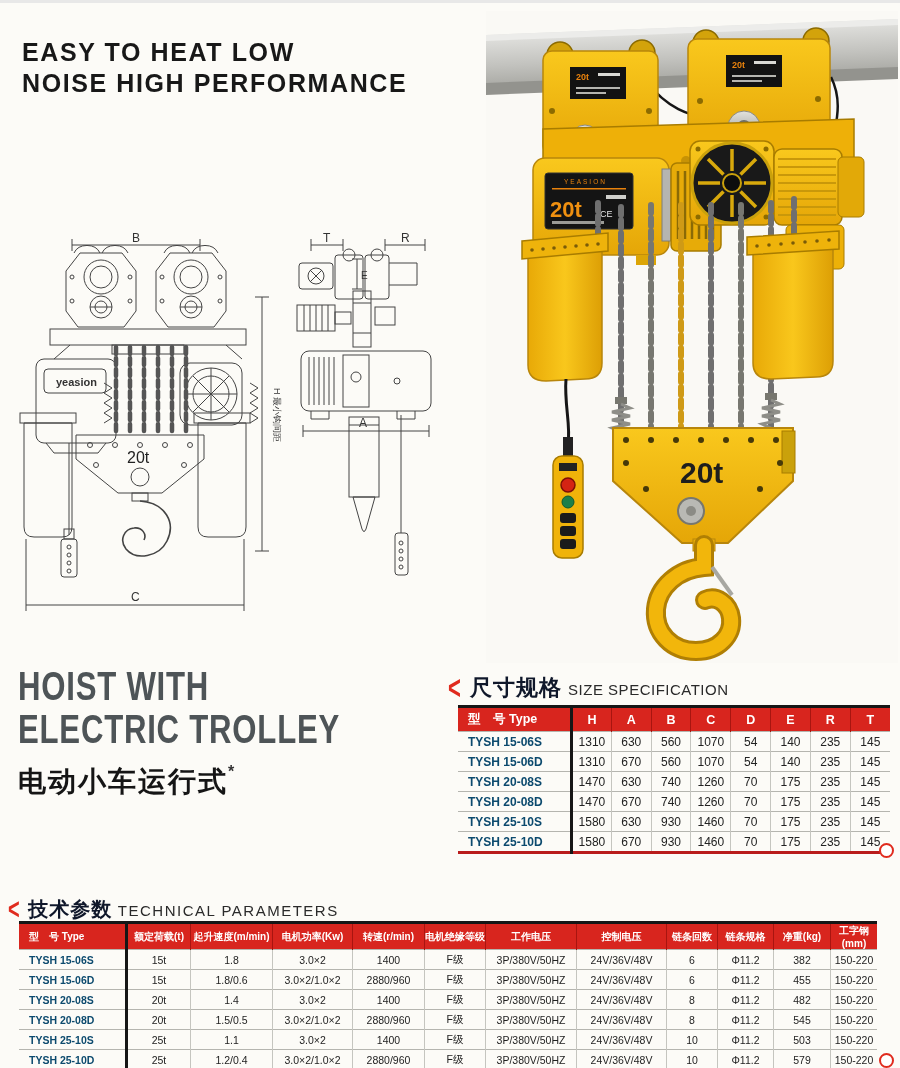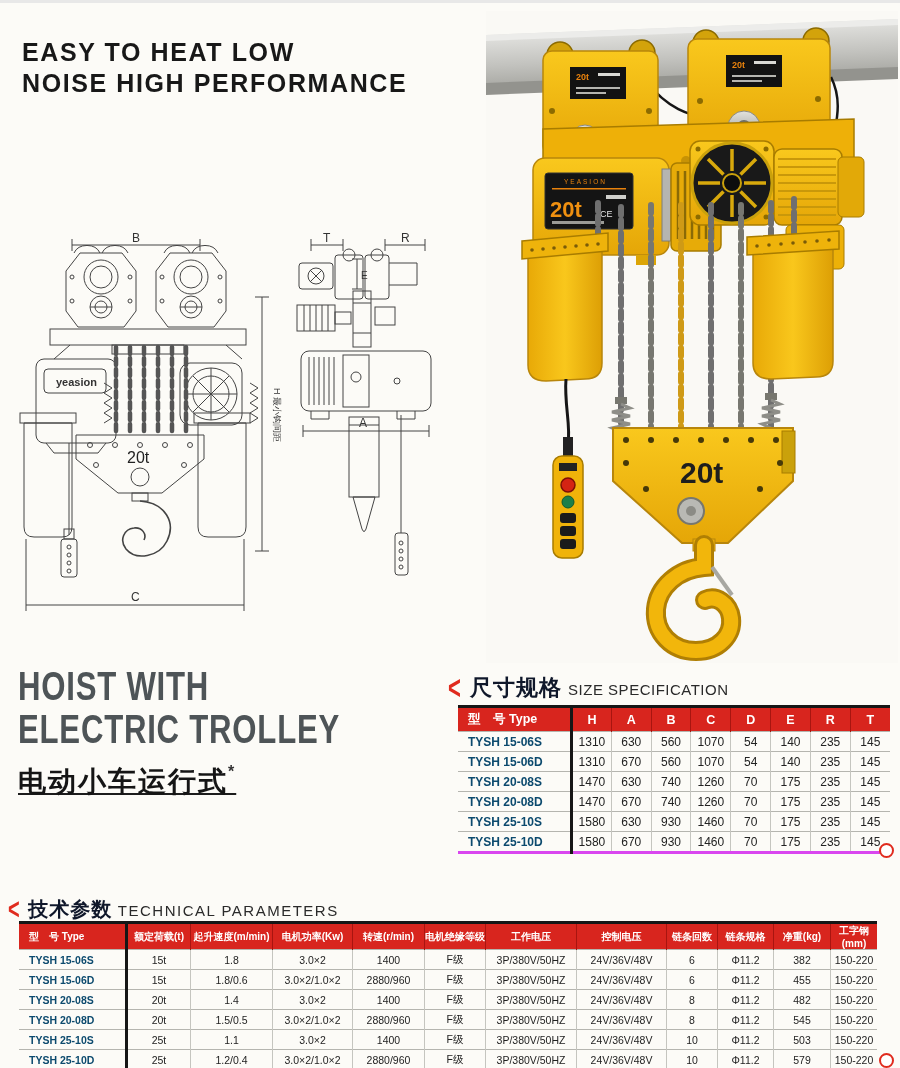--- a/index.html
+++ b/index.html
@@ -8,39 +8,39 @@
     background:#fcfbf7; overflow:hidden;
     font-family:"Liberation Sans","DejaVu Sans",sans-serif;
     color:#1c1c1c;
   }
   
   .headline{position:absolute; left:22px; top:34px;}
   .headline .en{font-size:25px; font-weight:bold; letter-spacing:1.6px; line-height:31px; color:#181818;}
   .headline .cn{font-size:23px; font-weight:bold; margin-top:5px; letter-spacing:1px; color:#111;}
 
   
-  .product-title{position:absolute; left:18px; top:662px;text-decoration:underline;}
+  .product-title{position:absolute; left:18px; top:662px;}
   .product-title .big{display:block; font-size:41px; font-weight:bold; color:#4e5457; line-height:43px; white-space:nowrap;}
   .product-title .big span{display:inline-block; transform:scaleX(0.76); transform-origin:0 50%; letter-spacing:1px;}
   .product-title .cn{font-size:28px; font-weight:bold; color:#151515; margin-top:12px; letter-spacing:2px;}
   .product-title .star{font-size:16px; vertical-align:top; color:#333;}
 
   
   .sec-title{position:absolute; white-space:nowrap;}
   .sec-title .bracket{color:#e02b1e; font-weight:bold; display:inline-block; transform:scaleY(1.5); margin-right:3px;}
   .sec-title .cn{font-weight:bold; color:#0f172a; letter-spacing:1px;}
   .sec-title .en{color:#2a2a2a; letter-spacing:0.5px;}
   #size-title{left:448px; top:670px; font-size:22px;}
   #size-title .en{font-size:15px;}
   #tech-title{left:8px; top:893px; font-size:20px;}
   #tech-title .en{font-size:15px; letter-spacing:1.5px;}
 
   
   table.spec{position:absolute; border-collapse:collapse; table-layout:fixed;
-    border-top:3px solid #161616; border-bottom:3px solid #d946ef;}
+    border-top:3px solid #161616; border-bottom:3px solid #b91c1c;}
   table.spec th{background:#d8251e; color:#fff; font-weight:bold; padding:0; border-left:1px solid #a81510;}
   table.spec td{padding:0; text-align:center; color:#222; border-left:1px solid #c5c5bf; border-top:1px solid #b5b5af;}
   table.spec th:first-child, table.spec td:first-child{border-left:none; text-align:left; padding-left:10px;}
   table.spec th:nth-child(2), table.spec td:nth-child(2){border-left:3px solid #161616;}
   table.spec td:first-child{font-weight:bold; color:#0c4a6e;}
   #size-table{left:458px; top:702px; width:432px; font-size:12px;}
   #size-table th{height:23px; font-size:12.5px;}
   #size-table td{height:19px;}
   #size-table th:first-child{width:102px;}
   #tech-table{left:19px; top:918px; width:858px; font-size:10.5px;}

